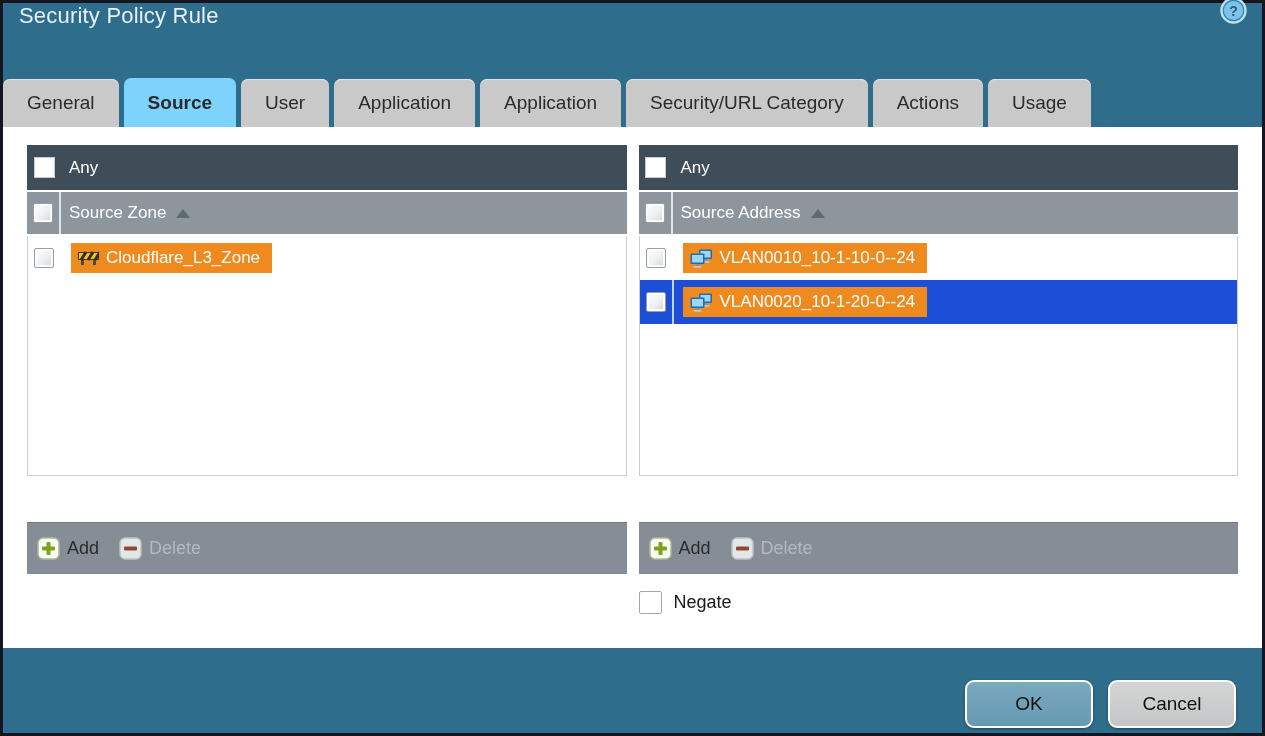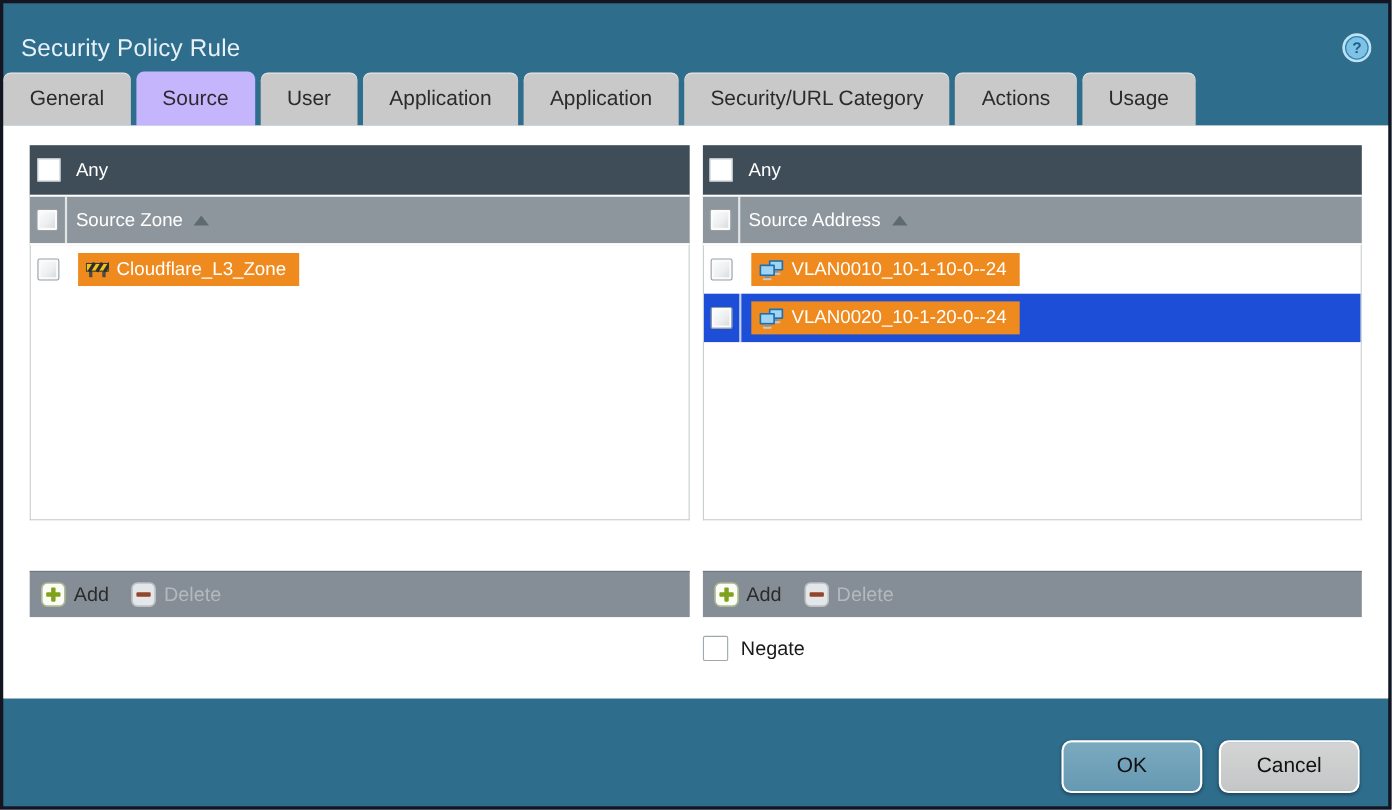--- a/index.html
+++ b/index.html
@@ -2,30 +2,30 @@
 <html><head>
 <meta charset="utf-8">
 <style>
   * { margin:0; padding:0; box-sizing:border-box; }
   html,body { width:1265px; height:736px; overflow:hidden; background:#0e0e18;
               font-family:"Liberation Sans", sans-serif; }
   .frame { width:1265px; height:736px; border:3px solid #151522; background:#2F6D8C;
            display:flex; flex-direction:column; }
 
   
-  .titlebar { height:62px; display:flex; align-items:flex-end; padding:0 15px 8px 16px; }
+  .titlebar { height:75px; display:flex; align-items:flex-start; padding:0 15px 8px 16px; }
   .title { color:#E8F1F6; font-size:22px; letter-spacing:.2px; flex:1; }
   .help { width:27px; height:27px; cursor:pointer; margin-top:-6px; }
 
   
   .tabs { height:49px; display:flex; align-items:flex-end; padding-left:0; gap:5px; }
   .tab { height:48px; background:#C9C9C9; border-radius:7px 7px 0 0; color:#2B2B2B;
          font-size:19px; display:flex; align-items:center; padding:0 24px; cursor:pointer;
          box-shadow:inset 0 1px 0 #e2e2e2; }
-  .tab.active { background:#c4b5fd; height:49px; box-shadow:none; }
+  .tab.active { background:#7dd3fc; height:49px; box-shadow:none;font-weight:bold; }
 
   
   .content { background:#FFFFFF; height:521px; padding:18px 24px 0 24px; }
   .panels { display:flex; gap:12px; }
   .panel { flex:1; height:429px; display:flex; flex-direction:column; }
 
   .any-bar { height:47px; background:#3E4D58; display:flex; align-items:center;
              border-bottom:2px solid #FFFFFF; }
   .col-header { height:44px; background:#8D969D; display:flex; align-items:center;
                 border-bottom:2px solid #FFFFFF; }
@@ -41,21 +41,21 @@
   .sort-arrow { width:0; height:0; border-left:7px solid transparent; border-right:7px solid transparent;
                 border-bottom:9px solid #5E6A72; display:inline-block; margin-left:10px; }
 
   .body { flex:1; background:#FFFFFF; border:1px solid #C9CED1; border-top:none; overflow:hidden; }
   .row { height:44px; display:flex; align-items:center; cursor:pointer; }
   .row.alt { background:#1d4ed8; }
   .row-content { padding-left:9px; display:flex; align-items:center; }
   .tag { display:inline-flex; align-items:center; gap:7px; background:#EE8A1E; color:#FFFFFF;
          font-size:17px; height:30px; padding:0 12px 0 7px; white-space:nowrap; }
 
-  .panel-footer { height:42px; background:#858E96; border-top:1px solid #6E777E;
+  .panel-footer { height:52px; background:#858E96; border-top:1px solid #6E777E;
                   display:flex; padding-left:10px; gap:20px;margin-top:46px; }
   .pf-btn { display:flex; align-items:center; gap:7px; font-size:18px; color:#2B2B2B; cursor:pointer; }
   .pf-btn.disabled { color:#B3B9BD; cursor:default; }
 
   
   .negate-row { display:flex; gap:12px; margin-top:17px; }
   .negate-row .spacer { flex:1; }
   .negate-area { flex:1; display:flex; align-items:center; gap:12px; }
   .cb-negate { width:23px; height:23px; background:#FFFFFF; border:1px solid #9FA8AC;
                border-radius:2px; cursor:pointer; }

